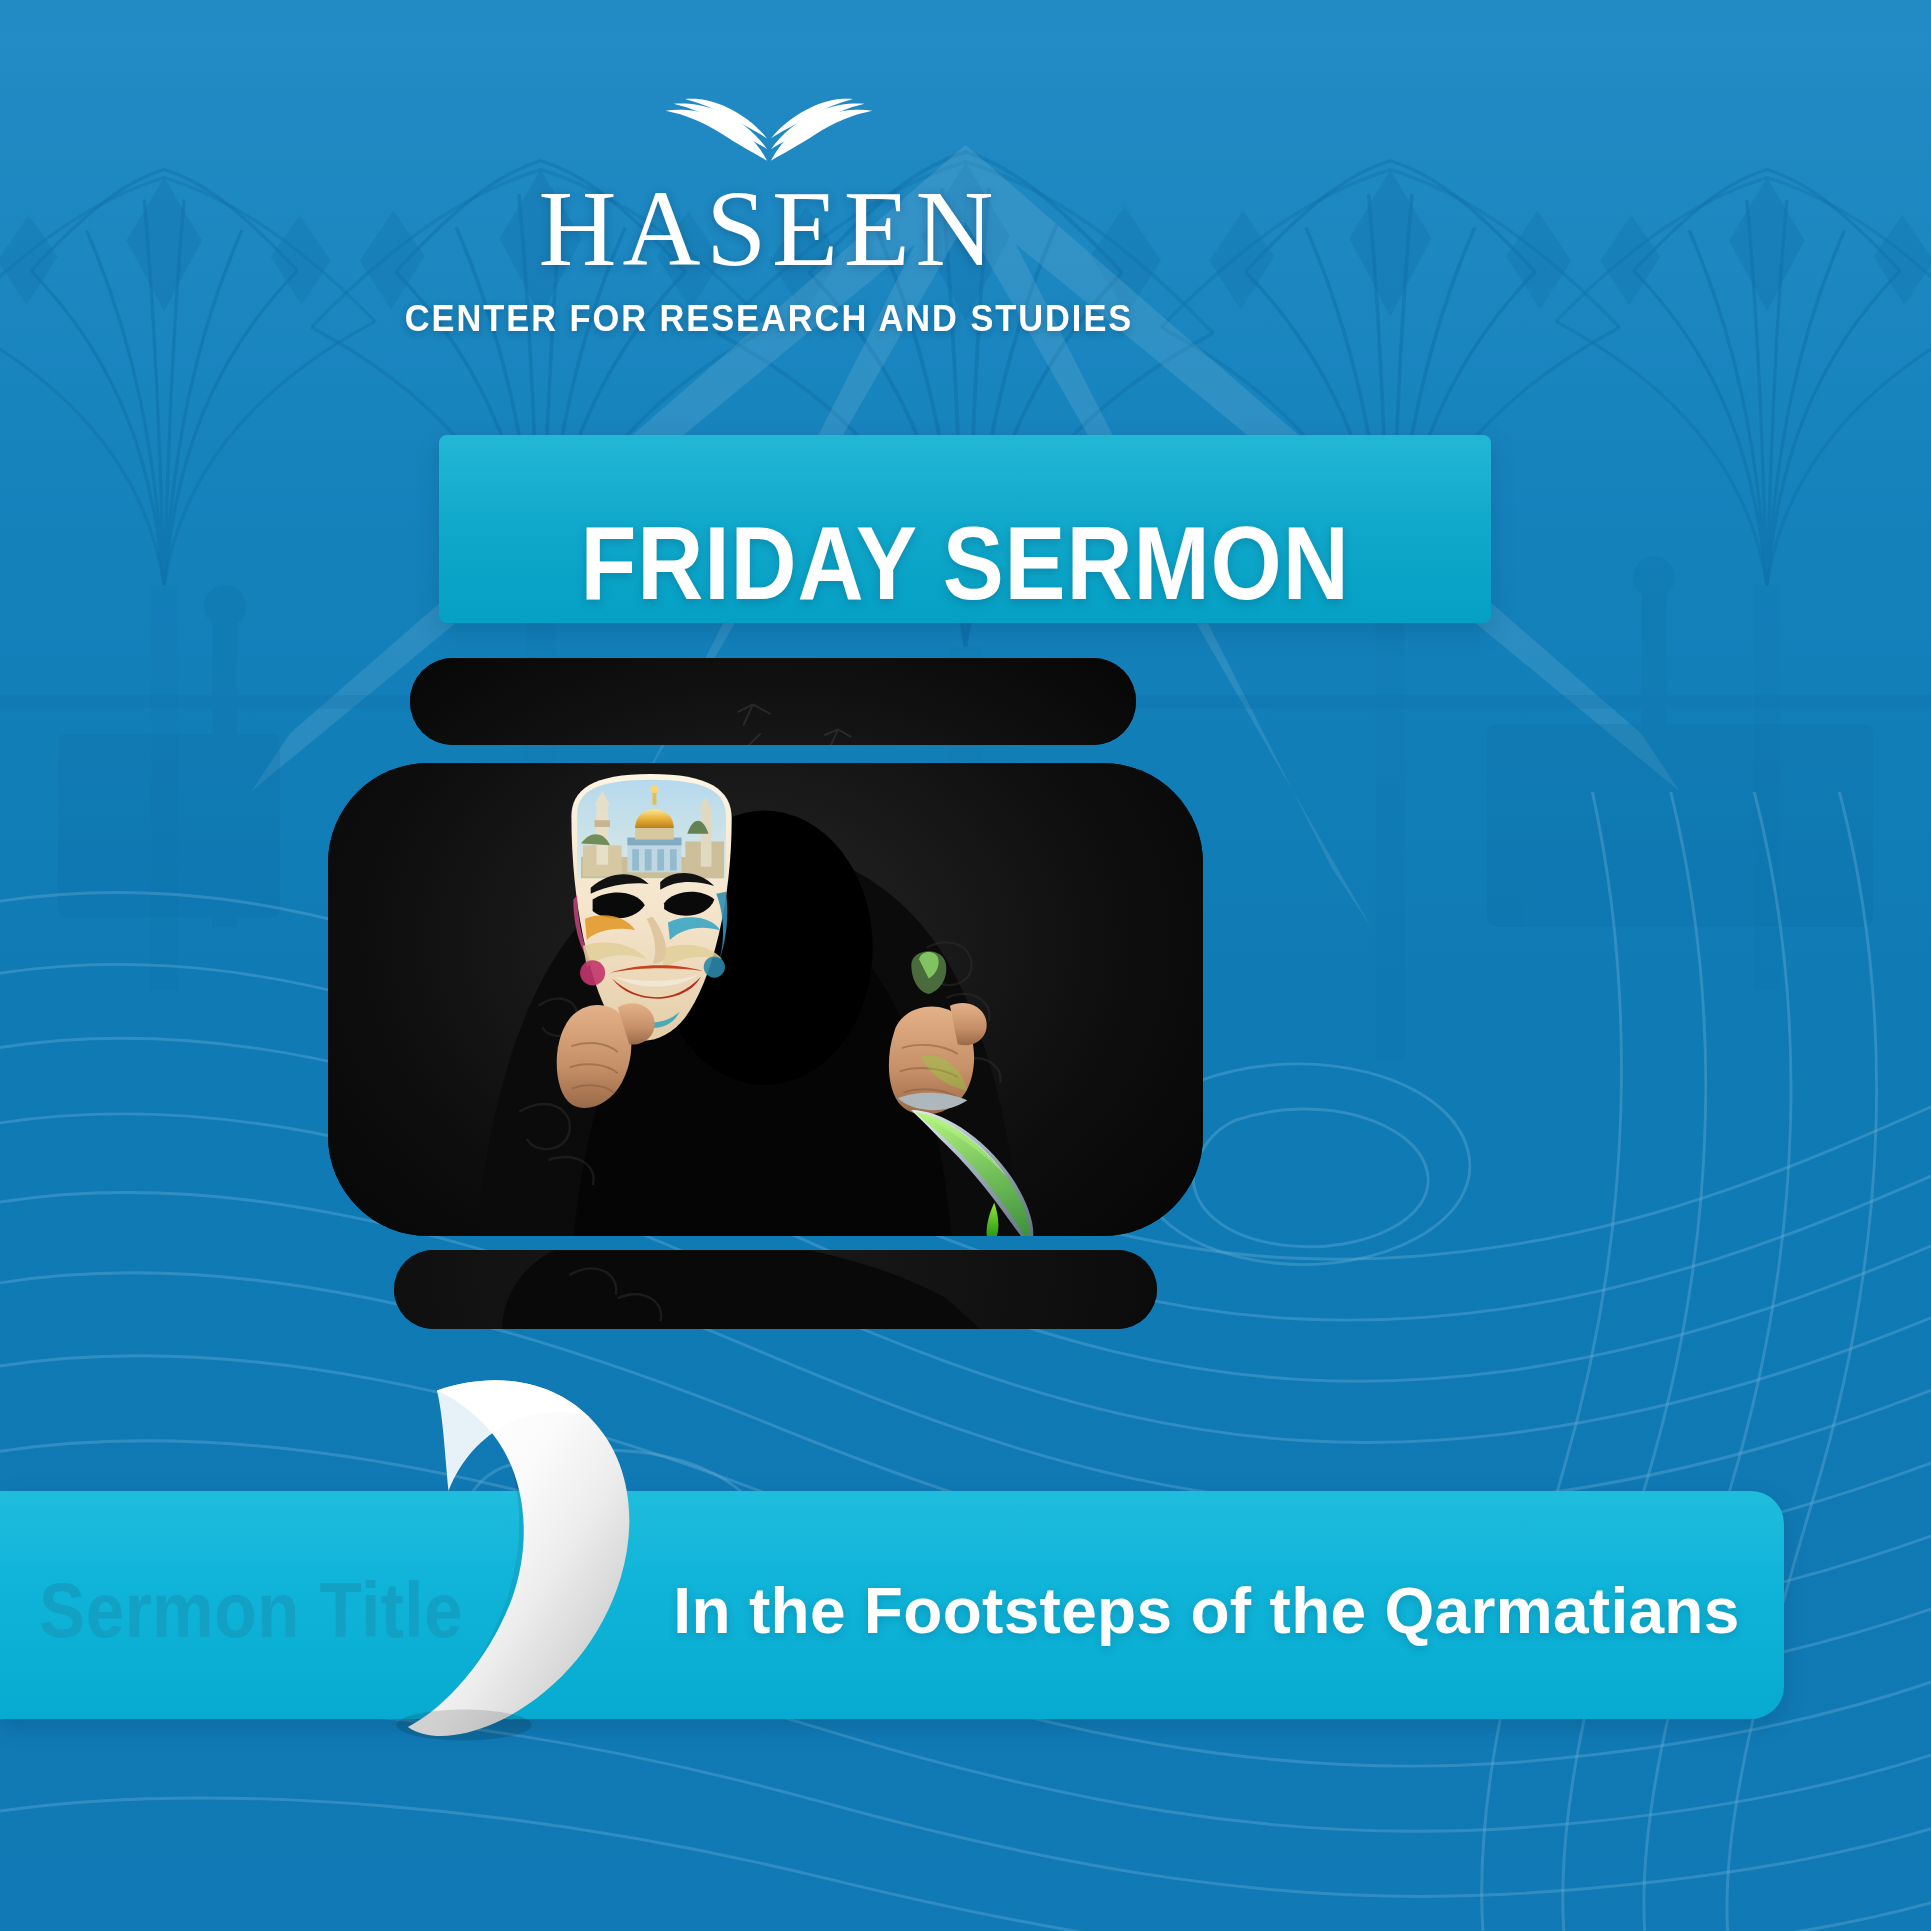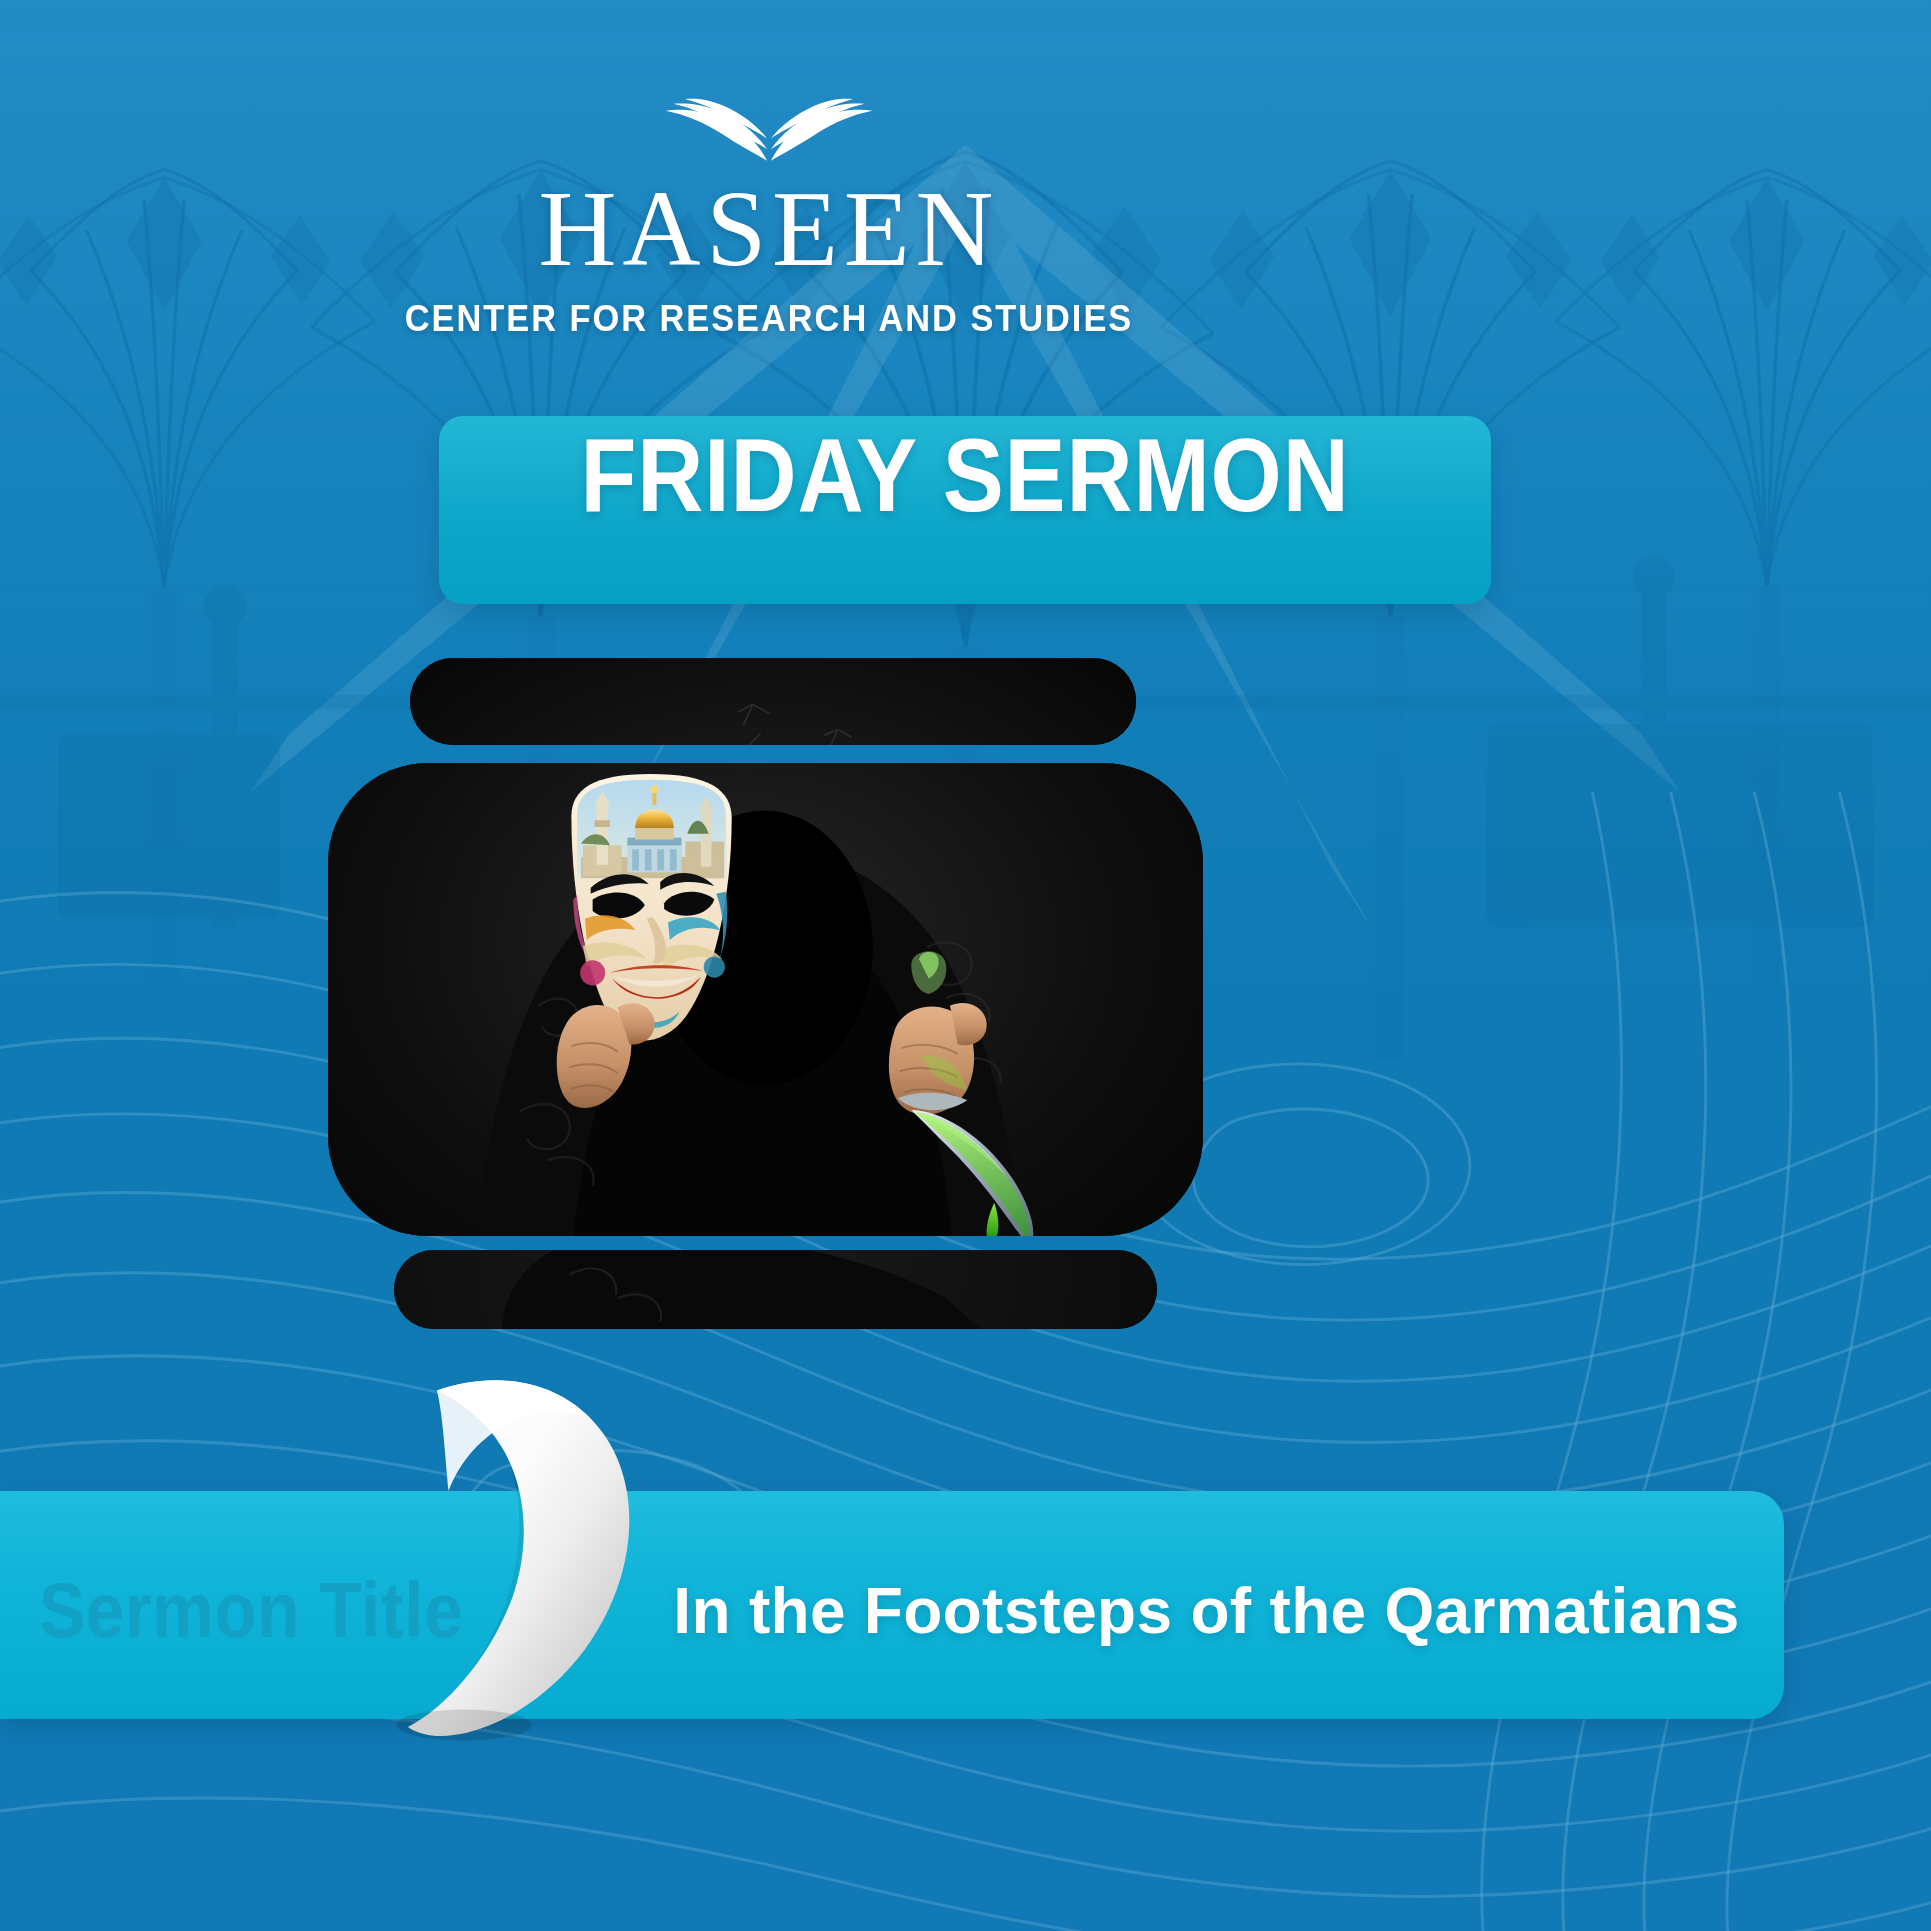--- a/index.html
+++ b/index.html
@@ -59,26 +59,26 @@
     font-size:37px;
     letter-spacing:2.1px;
     margin-top:15.4px;
     transform:scaleX(.93);
     text-shadow:0 1.9px 7.7px rgba(0,40,70,.3);
   }
 
   
   .sermon-pill{
     position:absolute;
-    left:439px;top:416px;
+    left:439px;top:435px;
     width:1052px;height:188px;
-    border-radius:24px;
+    border-radius:8px;
     background:linear-gradient(180deg,#23b7d6 0%,#10a8cb 48%,#05a0c4 100%);
     box-shadow:0 9.7px 25px rgba(0,50,80,.18);
-    display:flex;align-items:flex-start;justify-content:center;
+    display:flex;align-items:flex-end;justify-content:center;
   }
   .sermon-pill-text{
     color:#ffffff;
     font-weight:700;
     font-size:104px;
     letter-spacing:1px;
     transform:scaleX(.88);
     text-shadow:0 2.9px 9.7px rgba(0,60,90,.25);
     white-space:nowrap;
   }

